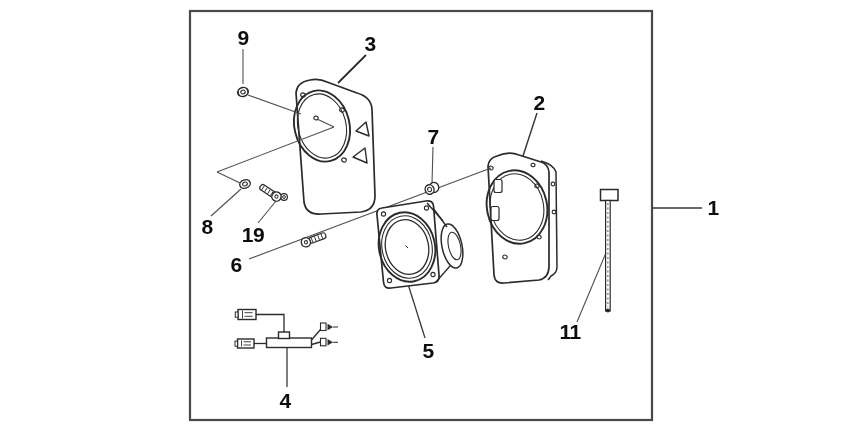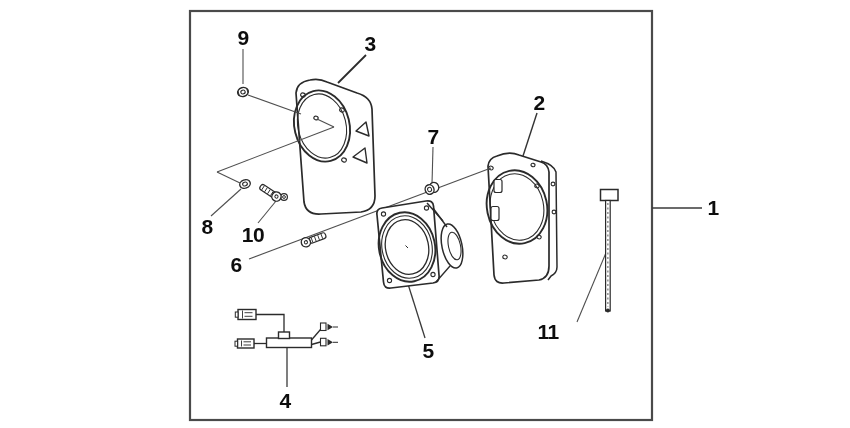--- a/index.html
+++ b/index.html
@@ -172,16 +172,16 @@
 
 <div class="callout" style="left:713px;top:207px">1</div>
 <div class="callout" style="left:539px;top:102px">2</div>
 <div class="callout" style="left:370px;top:43px">3</div>
 <div class="callout" style="left:285px;top:400px">4</div>
 <div class="callout" style="left:428px;top:350px">5</div>
 <div class="callout" style="left:236px;top:264px">6</div>
 <div class="callout" style="left:433px;top:136px">7</div>
 <div class="callout" style="left:207px;top:226px">8</div>
 <div class="callout" style="left:243px;top:37px">9</div>
-<div class="callout" style="left:253px;top:234px">10</div>
-<div class="callout" style="left:548px;top:331px">11</div>
+<div class="callout" style="left:253px;top:234px">19</div>
+<div class="callout" style="left:570px;top:331px">11</div>
 
 </div>
 
 </body></html>

